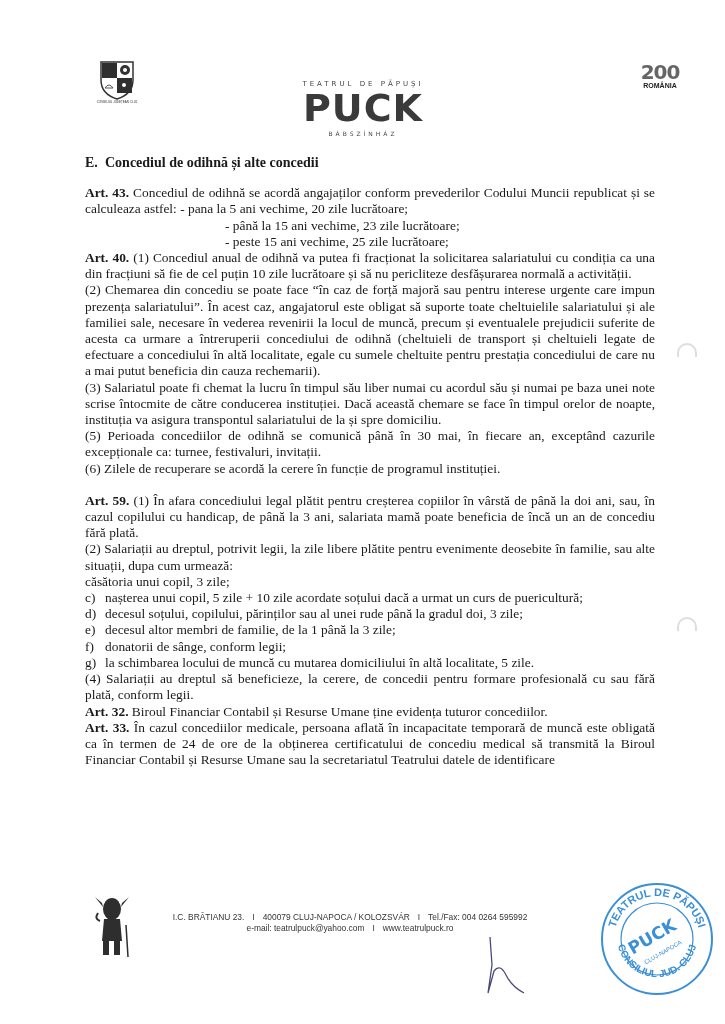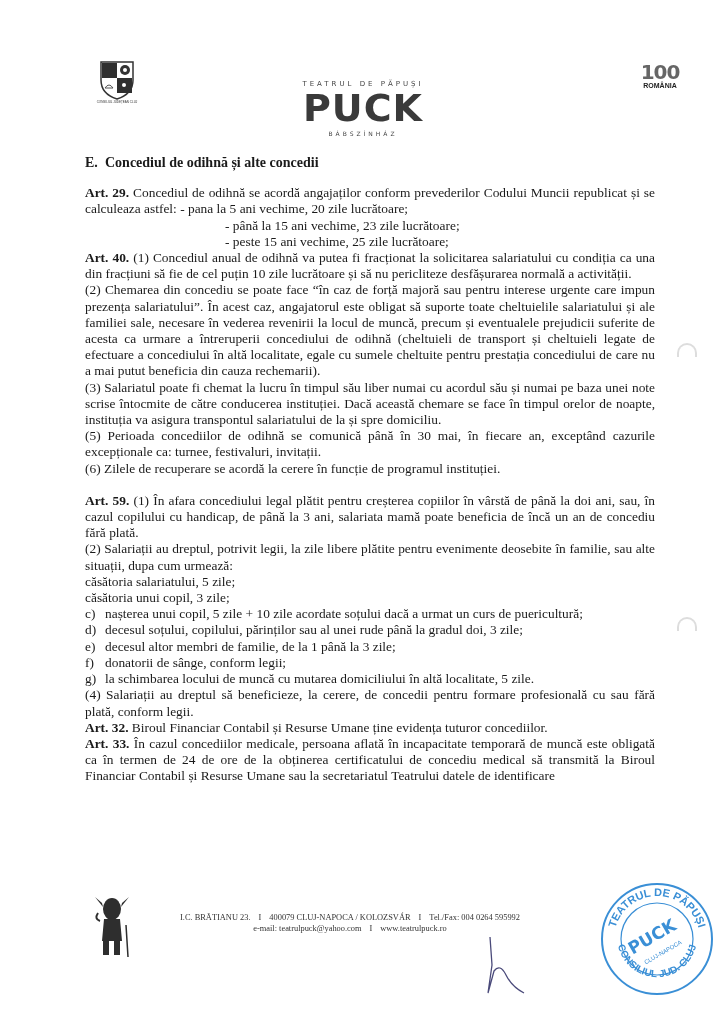--- a/index.html
+++ b/index.html
@@ -29,21 +29,21 @@
     .indent-line { padding-left: 140px; text-align: left; }
     .gap { height: 16px; }
     .list-item { display: flex; text-align: left; }
     .list-item .marker { width: 20px; flex: 0 0 20px; }
 
     
     .punch { position: absolute; left: 677px; width: 16px; height: 12px; border: 2px solid #ddd; border-bottom: none; border-radius: 10px 10px 0 0; }
 
     
     .puck-figure { position: absolute; left: 92px; top: 895px; width: 40px; height: 64px; }
-    .footer-text { position: absolute; left: 140px; top: 912px; width: 420px; text-align: center; font-family: Liberation Serif, serif; font-size: 8.4px; line-height: 11px; color: #333; }
+    .footer-text { position: absolute; left: 140px; top: 912px; width: 420px; text-align: center; font-family: Liberation Sans, sans-serif; font-size: 8.4px; line-height: 11px; color: #333; }
     .footer-text .sep { display: inline-block; margin: 0 8px; }
     .signature { position: absolute; left: 480px; top: 935px; width: 60px; height: 60px; }
     .stamp { position: absolute; left: 598px; top: 880px; width: 118px; height: 118px; }
   </style>
 </head>
 <body>
 
 <div class="page">
 
   <svg class="crest" viewBox="0 0 36 40">
@@ -57,47 +57,44 @@
   </svg>
   <div class="crest-caption">CONSILIUL JUDEȚEAN CLUJ</div>
 
   <div class="logo-wrap">
     <div class="logo-top">TEATRUL DE PĂPUȘI</div>
     <div class="logo-main">PUCK</div>
     <div class="logo-bottom">BÁBSZÍNHÁZ</div>
   </div>
 
   <div class="ro100">
-    <div class="ro100-num">100</div>
+    <div class="ro100-num">200</div>
     <div class="ro100-label">ROMÂNIA</div>
   </div>
 
   <div class="content">
     <div class="section-title">
       <span class="letter">E.</span><span>Concediul de odihnă și alte concedii</span>
     </div>
 
-    <p><span class="art-label">Art. 29.</span><span> Concediul de odihnă se acordă angajaților conform prevederilor Codului Muncii republicat și se calculeaza astfel:  - pana la 5 ani vechime, 20 zile lucrătoare;</span></p>
+    <p><span class="art-label">Art. 43.</span><span> Concediul de odihnă se acordă angajaților conform prevederilor Codului Muncii republicat și se calculeaza astfel:  - pana la 5 ani vechime, 20 zile lucrătoare;</span></p>
     <p class="indent-line">- până la 15 ani vechime, 23 zile lucrătoare;</p>
     <p class="indent-line">- peste 15 ani vechime, 25 zile lucrătoare;</p>
 
     <p><span class="art-label">Art. 40.</span><span> (1) Concediul anual de odihnă va putea fi fracționat la solicitarea salariatului cu condiția ca una din fracțiuni să fie de cel puțin 10 zile lucrătoare și să nu pericliteze desfășurarea normală a activității.</span></p>
     <p>(2) Chemarea din concediu se poate face “în caz de forță majoră sau pentru interese urgente care impun prezența salariatului”. În acest caz, angajatorul este obligat să suporte toate cheltuielile salariatului și ale familiei sale, necesare în vederea revenirii la locul de muncă, precum și eventualele prejudicii suferite de acesta ca urmare a întreruperii concediului de odihnă (cheltuieli de transport și cheltuieli legate de efectuare a concediului în altă localitate, egale cu sumele cheltuite pentru prestația concediului de care nu a mai putut beneficia din cauza rechemarii).</p>
     <p>(3) Salariatul poate fi chemat la lucru în timpul său liber numai cu acordul său și numai pe baza unei note scrise întocmite de către conducerea instituției. Dacă această chemare se face în timpul orelor de noapte, instituția va asigura transpontul salariatului de la și spre domiciliu.</p>
     <p>(5) Perioada concediilor de odihnă se comunică până în 30 mai, în fiecare an, exceptând cazurile excepționale ca: turnee, festivaluri, invitații.</p>
     <p>(6) Zilele de recuperare se acordă la cerere în funcție de programul instituției.</p>
 
     <div class="gap"></div>
 
     <p><span class="art-label">Art. 59.</span><span> (1) În afara concediului legal plătit pentru creșterea copiilor în vârstă de până la doi ani, sau, în cazul copilului cu handicap, de până la 3 ani, salariata mamă poate beneficia de încă un an de concediu fără plată.</span></p>
     <p>(2) Salariații au dreptul, potrivit legii, la zile libere plătite pentru evenimente deosebite în familie, sau alte situații, dupa cum urmează:</p>
 
-    <div class="list-item">
-        <span>căsătoria salariatului, 5 zile;</span>
-      </div>
     <div class="list-item">
         <span>căsătoria unui copil, 3 zile;</span>
       </div>
     <div class="list-item">
         <span class="marker">c)</span>
         <span>nașterea unui copil, 5 zile + 10 zile acordate soțului dacă a urmat un curs de puericultură;</span>
       </div>
     <div class="list-item">
         <span class="marker">d)</span>
         <span>decesul soțului, copilului, părinților sau al unei rude până la gradul doi, 3 zile;</span>

